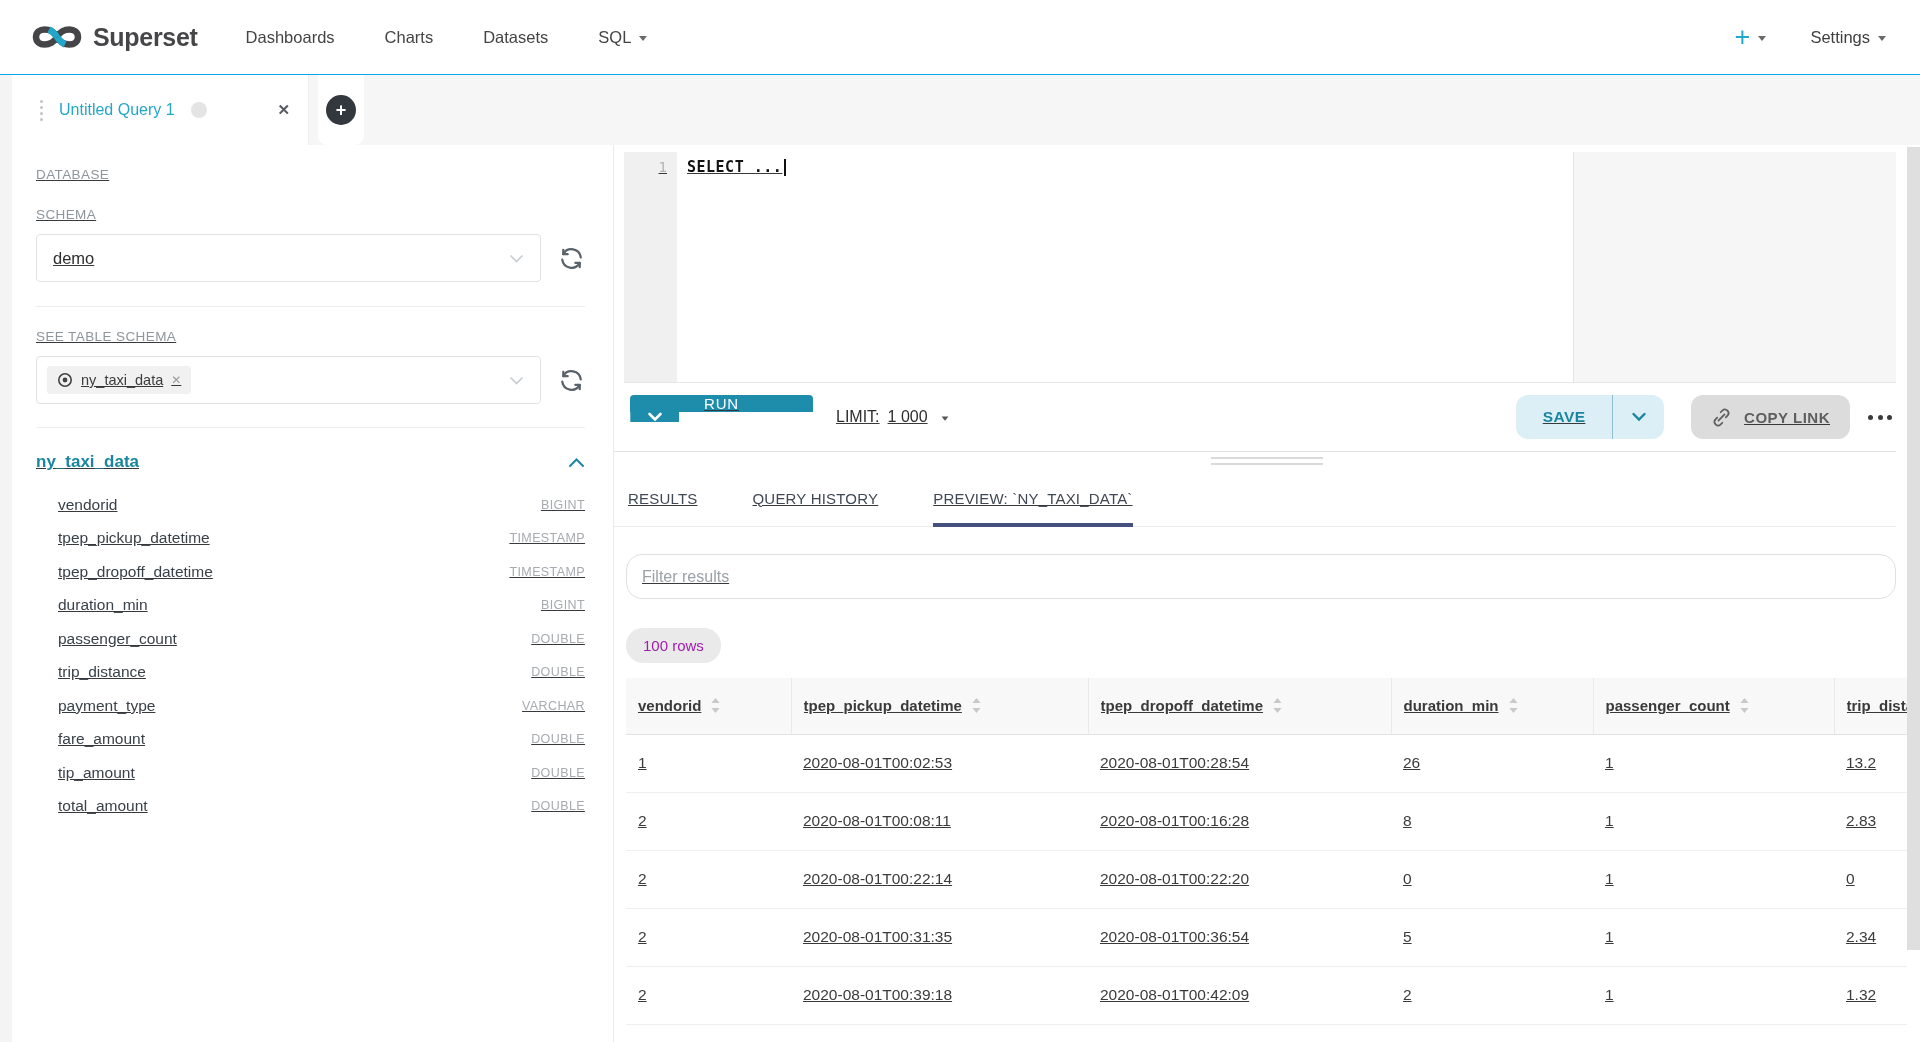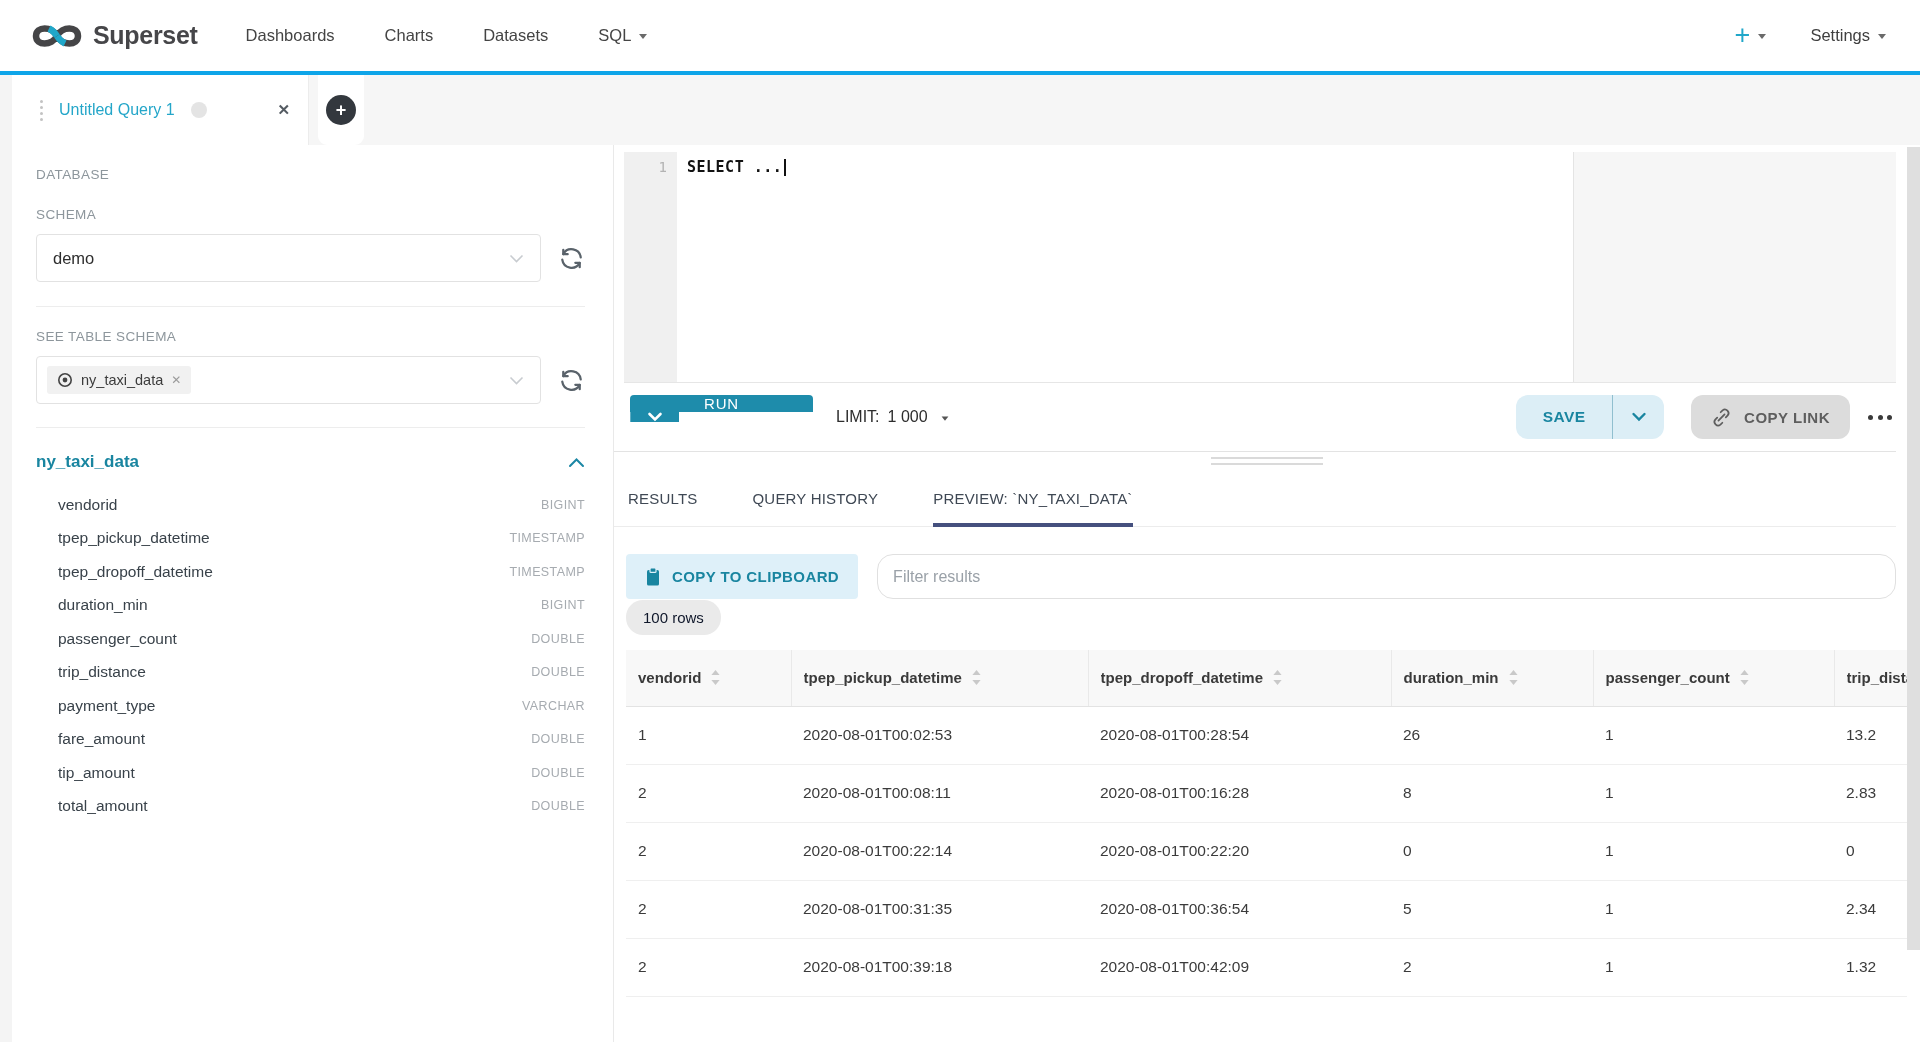--- a/index.html
+++ b/index.html
@@ -1,21 +1,21 @@
 <!DOCTYPE html>
 <html style="--primary: #1e8cab; --accent: #20a7c9; --teal: #1985a0; --tab-blue: #24a6c9; --underline: #45507e; --save-bg: #dceef6; --clip-bg: #def0f9; --gray-btn: #dcdcdc;"><head>
 <meta charset="utf-8">
 <style>
   * { box-sizing: border-box; margin: 0; padding: 0; }
   html,body { width:1920px; height:1042px; overflow:hidden; background:#fff;
     font-family:"Liberation Sans", sans-serif; color:#37393d; }
 
   
   .navbar { height:75px; display:flex; align-items:center; padding:0 34px 0 30px;
-    border-bottom:4px solid #0ea5e9; background:#fff; }
+    border-bottom:1px solid #0ea5e9; background:#fff; }
   .brand { display:flex; align-items:center; cursor:pointer; }
   .brand-name { font-size:25px; font-weight:700; color:#464649; letter-spacing:-0.3px; margin-left:9px; }
   .nav-items { display:flex; margin-left:48px; gap:50px; }
   .nav-item { font-size:16.5px; color:#444; cursor:pointer; display:flex; align-items:center; text-decoration:none; }
   .caret { width:0; height:0; border-left:4.5px solid transparent; border-right:4.5px solid transparent;
     border-top:5.5px solid #6a6a6a; display:inline-block; margin-left:8px; margin-top:2px; }
   .nav-right { margin-left:auto; display:flex; align-items:center; gap:44px; }
   .nav-plus { display:flex; align-items:center; cursor:pointer; }
   .nav-plus .plus-glyph { color:var(--accent,#20a7c9); font-size:27px; font-weight:300; line-height:1; }
   .nav-settings { display:flex; align-items:center; font-size:16.5px; color:#3f3f3f; cursor:pointer; }
@@ -28,21 +28,21 @@
   .drag-dots i { width:3px; height:3px; border-radius:50%; background:#c3c3c3; }
   .qtab-label { color:var(--tab-blue,#24a6c9); font-size:16px; }
   .status-dot { width:16px; height:16px; border-radius:50%; background:#e4e4e4; margin-left:16px; }
   .qtab-close { margin-left:auto; color:#545b62; font-size:15px; font-weight:700; cursor:pointer; }
   .tab-add-wrap { width:46px; background:#fff; margin-left:9px; border-radius:0 0 9px 9px;
     display:flex; align-items:center; justify-content:center; }
   .tab-add { width:30px; height:30px; border-radius:50%; background:#33383e; color:#fff; border:none;
     font-size:18px; font-weight:700; line-height:1; cursor:pointer; display:flex; align-items:center; justify-content:center; }
 
   
-  .main { display:flex; height:897px; margin-left:12px; background:#fff; }
+  .main { display:flex; height:897px; margin-left:12px; background:#fff;text-decoration:underline; }
   .left-gutter { position:absolute; left:0; top:75px; width:12px; height:967px; background:#f4f4f4; }
 
   
   .left-panel { width:602px; border-right:1px solid #e9e9e9; padding:22px 28px 0 24px; flex-shrink:0; }
   .field-label { font-size:13.5px; color:#8d969c; letter-spacing:0.4px; margin-bottom:12px; }
   .frow { display:flex; align-items:center; gap:17px; }
   .select { flex:1; height:48px; border:1px solid #e2e2e2; border-radius:4px; background:#fff;
     display:flex; align-items:center; padding:0 16px; cursor:pointer; }
   .select .chev { margin-left:auto; }
   .pill { background:#f1f1f1; border-radius:15px; padding:6px 14px; font-size:13.5px; color:#5a5a5a; margin-right:17px; }
@@ -106,22 +106,22 @@
     background:var(--underline,#45507e); }
 
   .results-body { flex:1; min-width:0; padding:0 24px 0 12px; }
   .controls { margin-top:27px; display:flex; gap:19px; }
   .copy-clip { height:45px; background:var(--clip-bg,#def0f9); border:none; border-radius:4px;
     display:flex; align-items:center; gap:11px; padding:0 19px; color:var(--teal,#1985a0); font-weight:700;
     font-size:15px; letter-spacing:0.4px; cursor:pointer; font-family:inherit; }
   .filter { flex:1; height:45px; border:1px solid #e0e0e0; border-radius:16px; padding:0 15px;
     font-size:16px; color:#333; font-family:inherit; outline:none; }
   .filter::placeholder { color:#9aa1a8; }
-  .rows-pill { display:inline-block; margin-top:1px; background:#eaeaea; border-radius:17px;
-    padding:9px 17px; font-size:15px; color:#0f172a; }
+  .rows-pill { display:inline-block; margin-top:29px; background:#eaeaea; border-radius:17px;
+    padding:9px 17px; font-size:15px; color:#a21caf; }
 
   .table-wrap { margin-top:15px; margin-right:-24px; overflow:hidden; }
   table { border-collapse:collapse; table-layout:fixed; width:1307px; }
   col.c0{width:165px} col.c1{width:297px} col.c2{width:303px} col.c3{width:202px} col.c4{width:241px} col.c5{width:99px}
   thead th { background:#f8f8f8; height:56px; padding:0 0 0 12px; text-align:left;
     border-bottom:1px solid #e3e3e3; cursor:pointer; }
   thead th + th { border-left:1px solid #e9e9e9; }
   .th-inner { display:flex; align-items:center; gap:10px; overflow:hidden; white-space:nowrap; }
   .th-label { font-size:15px; font-weight:700; color:#3a3a3a; }
   tbody td { height:58px; padding-left:12px; font-size:15.5px; color:#3b3b3b;
@@ -357,27 +357,20 @@
           <span class="rtab-label">QUERY HISTORY</span>
         </div>
 
   <div class="rtab active">
           <span class="rtab-label">PREVIEW: `NY_TAXI_DATA`</span>
         </div>
 </div>
 
     <div class="results-body">
       <div class="controls">
-        <button class="copy-clip">
-          <svg width="16" height="20" viewBox="0 0 16 20">
-            <rect x="2" y="3" width="12" height="15.5" rx="1.6" fill="#1985a0"></rect>
-            <rect x="5" y="1" width="6" height="4.4" rx="1" fill="#1985a0" stroke="#def0f9" stroke-width="1.2"></rect>
-          </svg>
-          <span>COPY TO CLIPBOARD</span>
-        </button>
         <input class="filter" type="text" placeholder="Filter results" style="">
       </div>
       <div class="rows-pill">100 rows</div>
       <div class="table-wrap">
         <table>
           <colgroup>
               <col class="c0">
               <col class="c1">
               <col class="c2">
               <col class="c3">

